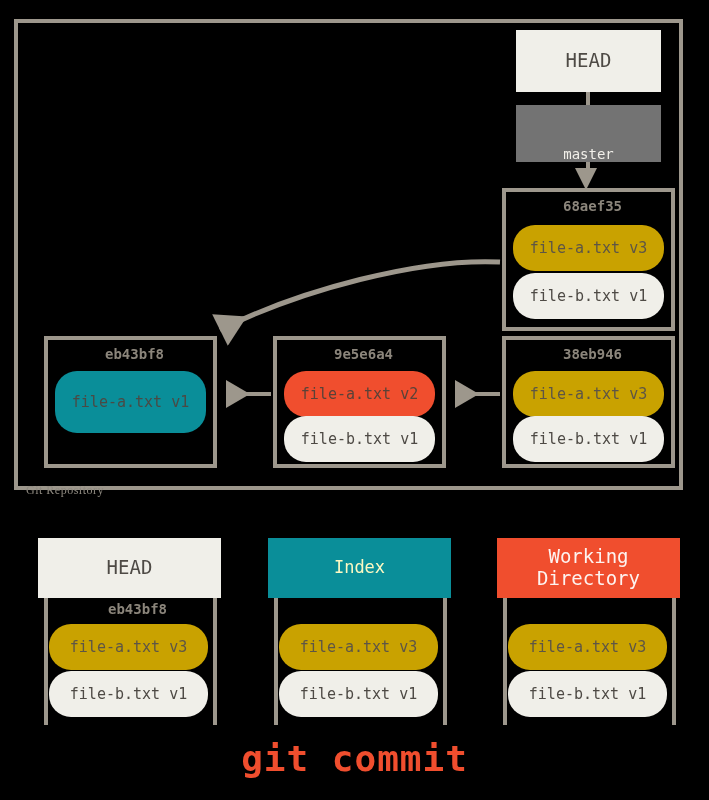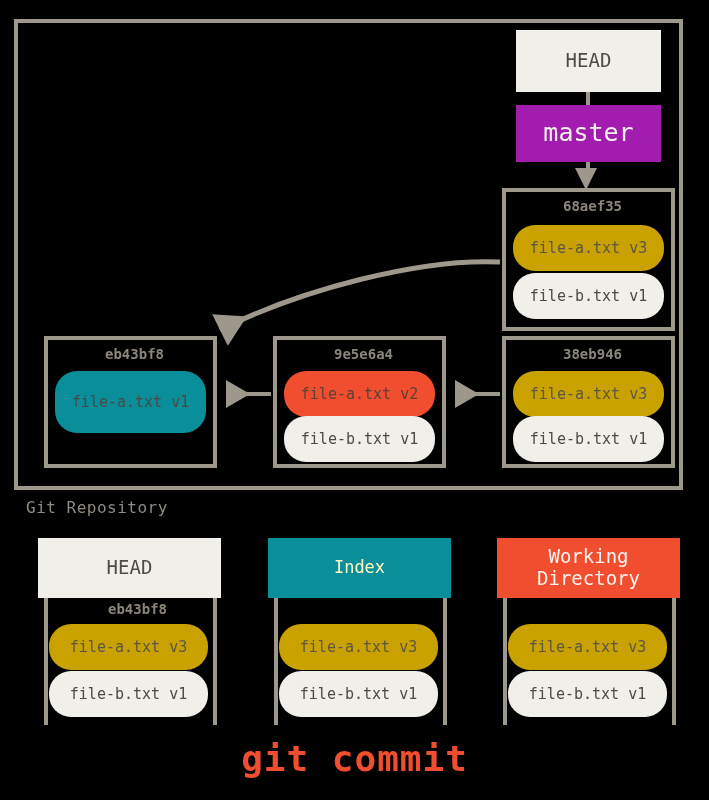--- a/index.html
+++ b/index.html
@@ -25,46 +25,48 @@
   .repo-frame {
     position: absolute;
     left: 14px; top: 19px;
     width: 669px; height: 471px;
     border: 4px solid #9d978c;
     box-sizing: border-box;
     background: transparent;
   }
   .repo-label {
     position: absolute;
-    left: 26px; top: 498px;
-    font-size: 16px;
+    left: 26px; top: 483px;
+    font-size: 12px;
     color: #8f8a80;
     letter-spacing: 0.5px;
     white-space: nowrap;
+    font-family: Liberation Serif, serif;
   }
 
   
   .ref-box {
     position: absolute;
     box-sizing: border-box;
     display: flex;
     align-items: center;
     justify-content: center;
     text-align: center;
     line-height: 1.15;
   }
   .ref-head {
     background: #f0efe9;
     color: #4e4a45;
     font-size: 19px;
   }
   .ref-master {
-    background: #a21caf;
+    background: #737373;
     color: #f2f0ea;
-    font-size: 25px;
+    font-size: 14px;
+    align-items: flex-end;
   }
   .ref-index {
     background: #0a8e99;
     color: #fef9c3;
     font-size: 17px;
   }
   .ref-wd {
     background: #f04e2e;
     color: #fdf3f0;
     font-size: 19px;

